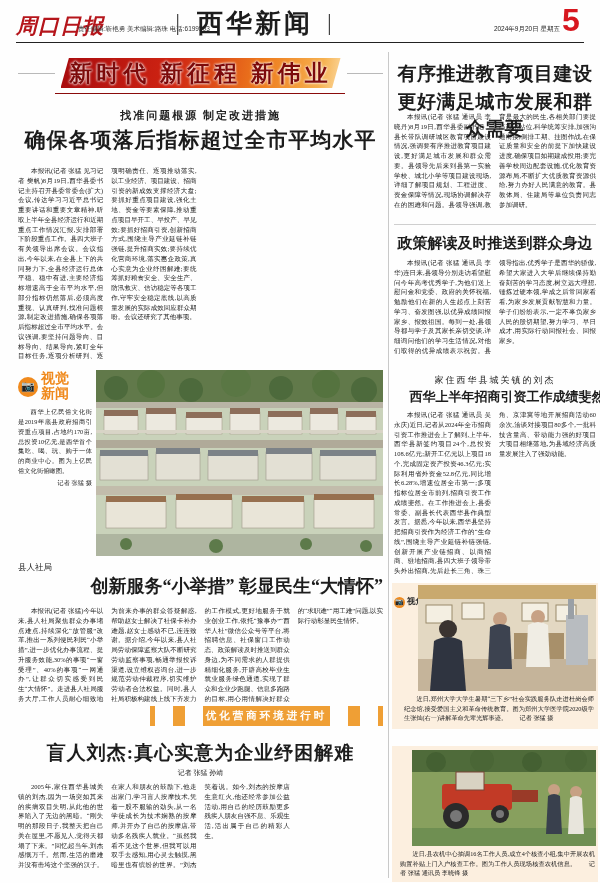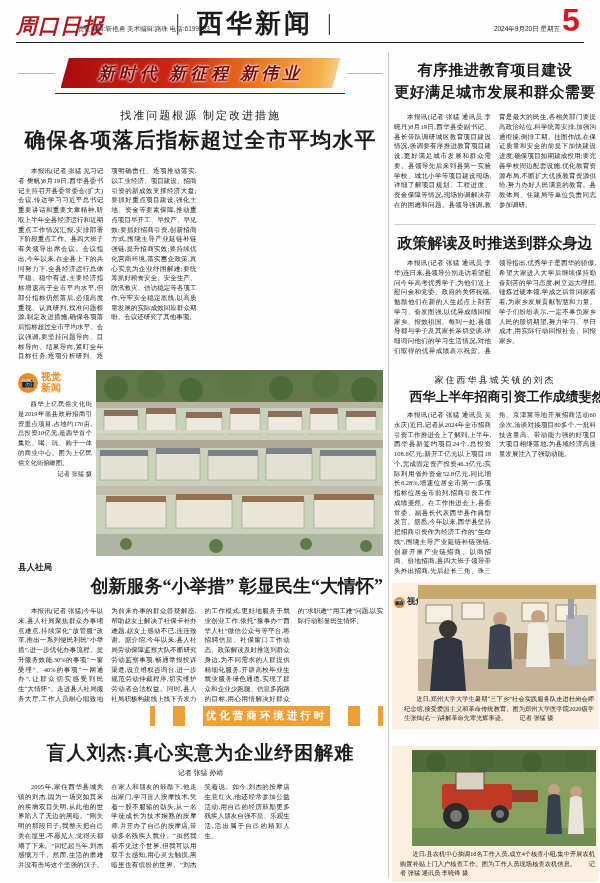--- a/index.html
+++ b/index.html
@@ -32,69 +32,69 @@
   
   .banner-wrap { left:18px; top:58px; width:365px; display:flex; align-items:center; }
   .banner-wrap .side-line { flex:1; border-top:1px solid #b9b9b9; }
   .banner {
     width:280px; height:30px; margin:0 6px;
     background:linear-gradient(100deg,#a80b0e 0%,#cf2412 40%,#ee7c1d 72%,#f6b04e 92%,#fbd9a0 100%);
     clip-path:polygon(3% 0,100% 0,97% 100%,0 100%);
     display:flex; align-items:center; justify-content:center;
   }
   .banner span {
-    font-size:17px; font-weight:bold; font-style:italic; letter-spacing:4px;
+    font-size:23px; font-weight:bold; letter-spacing:4px;
     color:#7d0a0a; text-shadow:0 0 2px #ffffff,0 0 3px #ffffff;
   }
   .banner-underline { left:55px; top:93px; width:290px; border-top:1.5px solid #8a0b0b; }
 
   .kicker1 { left:18px; top:108px; width:365px; text-align:center; font-size:11px;
-    font-weight:normal; letter-spacing:2px; color:#222; }
+    font-weight:bold; letter-spacing:2px; color:#222; }
   .headline1 { left:18px; top:126px; width:365px; text-align:center; font-size:21px;
     font-weight:bold; letter-spacing:1px; }
 
   .body-text {
     font-size:6.5px; line-height:1.5; text-align:justify; color:#222;
     column-gap:8px; column-fill:auto; overflow:hidden;
     font-family:"Liberation Serif","DejaVu Serif",serif;
   }
   .body1 { left:18px; top:166px; width:365px; height:198px; column-count:4; }
   .indent { text-indent:2em; }
 
   
   .photo-caption-col { left:18px; top:372px; width:74px; height:184px; }
   .vis-logo { display:flex; align-items:center; margin-bottom:6px; }
   .vis-logo .cam {
     width:20px; height:20px; border-radius:50%; background:#f08a1d; color:#fff;
     display:flex; align-items:center; justify-content:center; font-size:11px; margin-right:3px;
   }
-  .vis-logo .t { font-size:10px; font-weight:bold; color:#f08a1d; line-height:1.05;
-    font-family:Liberation Serif, serif; }
+  .vis-logo .t { font-size:14px; font-weight:bold; color:#f08a1d; line-height:1.05;
+    font-family:Liberation Mono, monospace; }
   .photo-caption-col .cap { font-size:6.3px; line-height:1.55; text-align:justify; color:#222; }
   .photo-caption-col .credit { font-size:6.3px; text-align:right; margin-top:3px; color:#222; }
   .main-photo { left:96px; top:370px; width:287px; height:186px; background:#cfd8c2; }
   .main-photo svg, .sub-photo svg { display:block; width:100%; height:100%; }
 
   
-  .dept-label { left:18px; top:562px; font-size:8.5px; font-weight:bold; color:#222; }
+  .dept-label { left:18px; top:562px; font-size:8.5px; font-weight:normal; color:#222; }
   .headline2 { left:18px; top:574px; width:365px; text-align:right; font-size:18px; font-weight:bold; }
   .body2 { left:18px; top:606px; width:365px; height:98px; column-count:4; }
   .opt-banner-row { left:150px; top:706px; width:233px; height:20px; display:flex; gap:18px; }
   .opt-banner-row .blk { background:#ef9f35; height:20px; }
   .opt-banner-row .b1 { width:5px; } .opt-banner-row .b2 { width:12px; }
   .opt-banner { flex:1; height:20px; background:#ef9f35; color:#fff; display:flex;
     align-items:center; justify-content:center; font-size:10.5px; font-weight:bold; letter-spacing:3px; }
 
   
   .headline3 { left:18px; top:740px; width:365px; text-align:center; font-size:19px; font-weight:bold; letter-spacing:1px; }
   .byline3 { left:18px; top:768px; width:365px; text-align:center; font-size:7px; color:#222; }
   .body3 { left:18px; top:782px; width:365px; height:94px; column-count:4; }
 
   
-  .headlineR1 { left:394px; top:60px; width:202px; text-align:center; font-size:15px;
+  .headlineR1 { left:394px; top:60px; width:202px; text-align:center; font-size:19px;
     font-weight:bold; line-height:1.45; letter-spacing:0.5px; }
   .bodyR1 { left:394px; top:112px; width:202px; height:104px; column-count:2; }
   .ruleR1 { left:394px; top:224px; width:202px; border-top:1px solid #cfcfcf; }
   .headlineR2 { left:394px; top:234px; width:202px; text-align:center; font-size:15px; font-weight:bold; }
   .bodyR2 { left:394px; top:258px; width:202px; height:106px; column-count:2; }
   .kickerR3 { left:394px; top:374px; width:202px; text-align:center; font-size:9px; letter-spacing:2px; color:#222; }
   .headlineR3 { left:406px; top:388px; width:202px; text-align:center; font-size:13px; font-weight:bold; }
   .bodyR3 { left:394px; top:410px; width:202px; height:168px; column-count:2; }
 
   .photo-panel1 { left:392px; top:583px; width:206px; height:146px; background:#fcefdf; }

